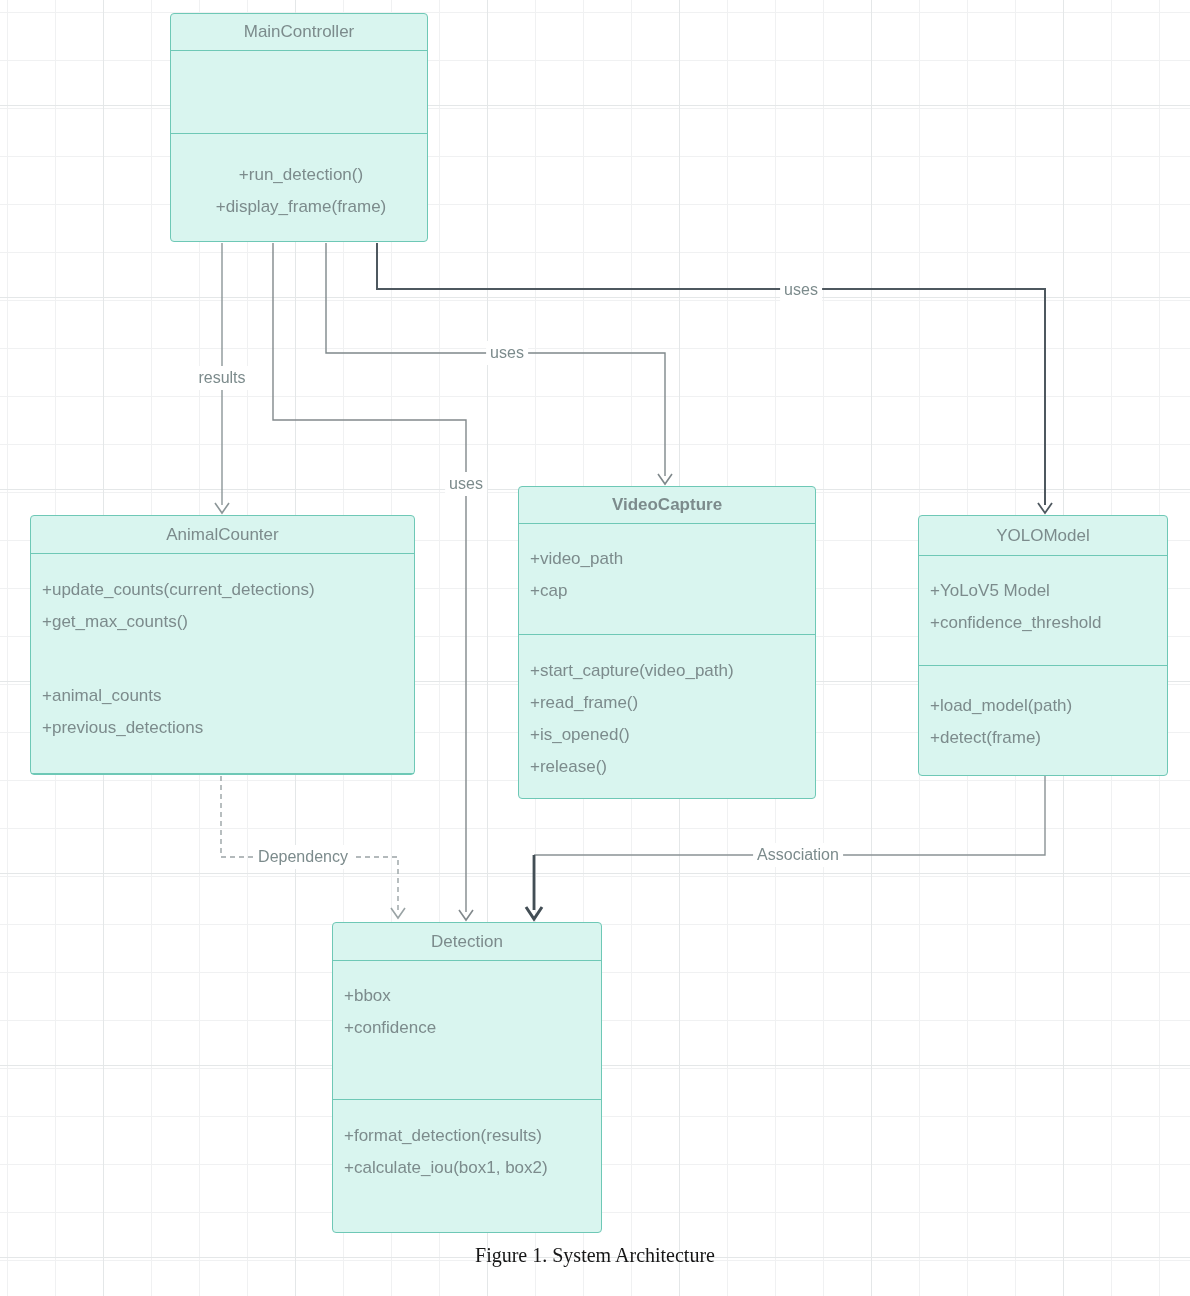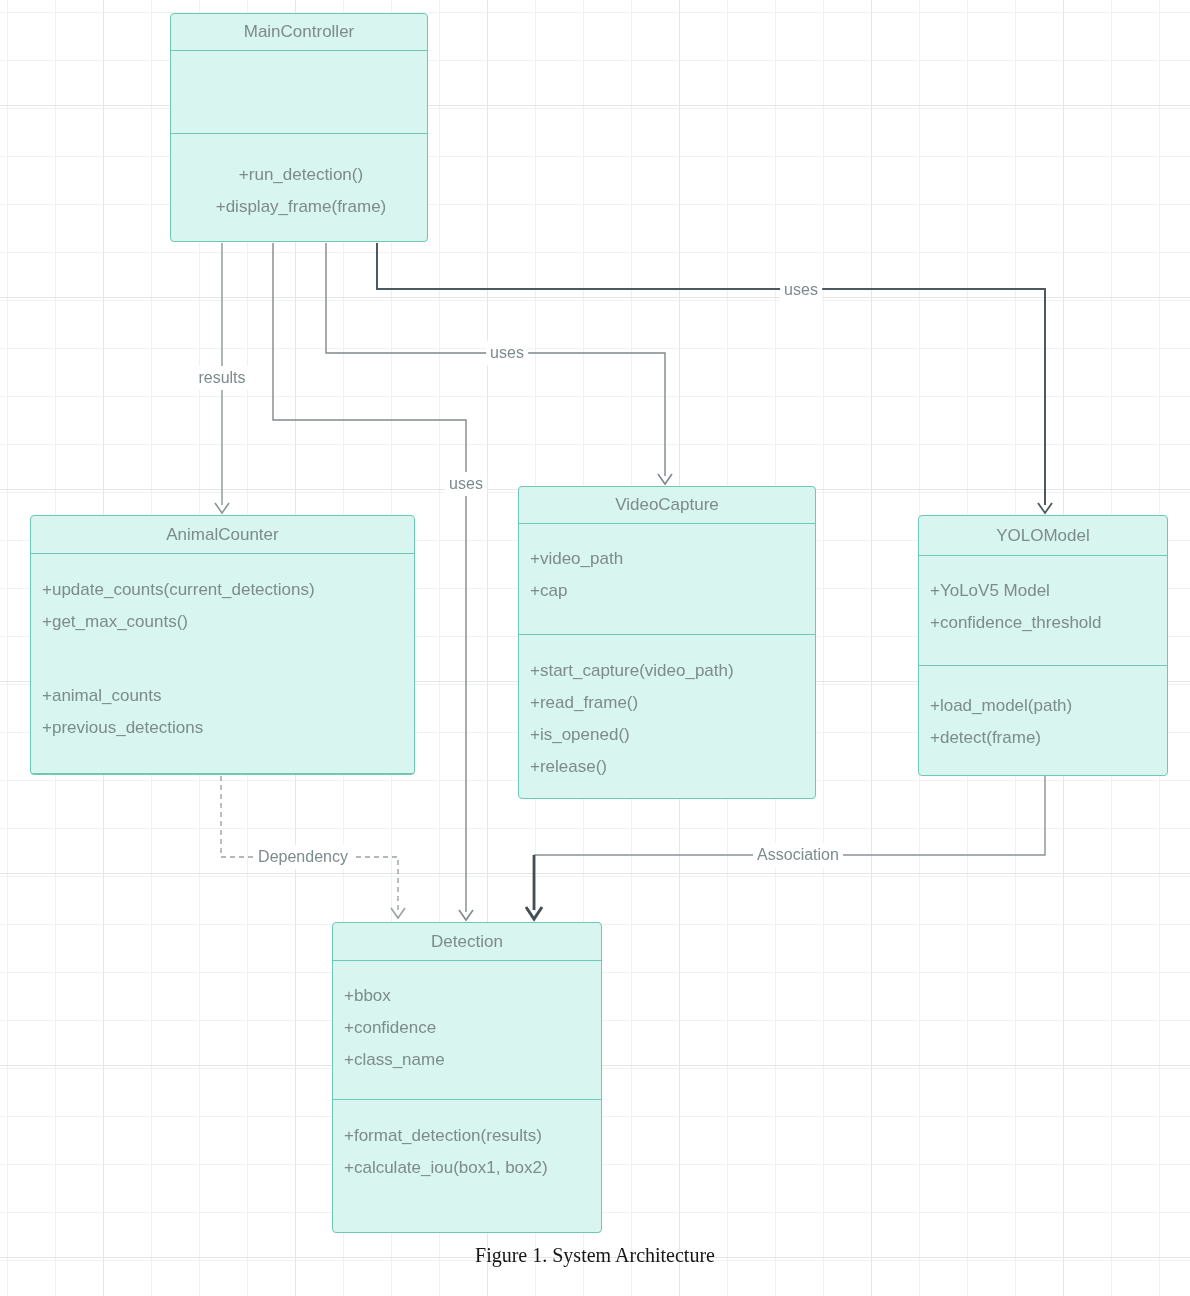--- a/index.html
+++ b/index.html
@@ -105,21 +105,21 @@
       <div class="uml-line">+update_counts(current_detections)</div>
       <div class="uml-line">+get_max_counts()</div>
     </div>
     <div class="uml-section uml-attrs" style="height:111px;padding-top:17px;">
       <div class="uml-line">+animal_counts</div>
       <div class="uml-line">+previous_detections</div>
     </div>
   </div>
 
   <div class="uml-class" style="left:518px;top:486px;width:298px;height:313px;">
-    <div class="uml-title" style="height:37px;">VideoCapture</div>
+    <div class="uml-title" style="height:37px;font-weight:bold;">VideoCapture</div>
     <div class="uml-section uml-attrs" style="height:111px;padding-top:19px;">
       <div class="uml-line">+video_path</div>
       <div class="uml-line">+cap</div>
     </div>
     <div class="uml-section uml-methods" style="padding-top:20px;">
       <div class="uml-line">+start_capture(video_path)</div>
       <div class="uml-line">+read_frame()</div>
       <div class="uml-line">+is_opened()</div>
       <div class="uml-line">+release()</div>
     </div>
@@ -135,21 +135,20 @@
       <div class="uml-line">+load_model(path)</div>
       <div class="uml-line">+detect(frame)</div>
     </div>
   </div>
 
   <div class="uml-class" style="left:332px;top:922px;width:270px;height:311px;">
     <div class="uml-title" style="height:38px;">Detection</div>
     <div class="uml-section uml-attrs" style="height:139px;padding-top:19px;">
       <div class="uml-line">+bbox</div>
       <div class="uml-line">+confidence</div>
-      <div class="uml-line">+class_name</div>
     </div>
     <div class="uml-section uml-methods" style="padding-top:20px;">
       <div class="uml-line">+format_detection(results)</div>
       <div class="uml-line">+calculate_iou(box1, box2)</div>
     </div>
   </div>
 
   <div class="edge-label" style="left:222px;top:378px;">results</div>
   <div class="edge-label" style="left:801px;top:290px;">uses</div>
   <div class="edge-label" style="left:507px;top:353px;">uses</div>

